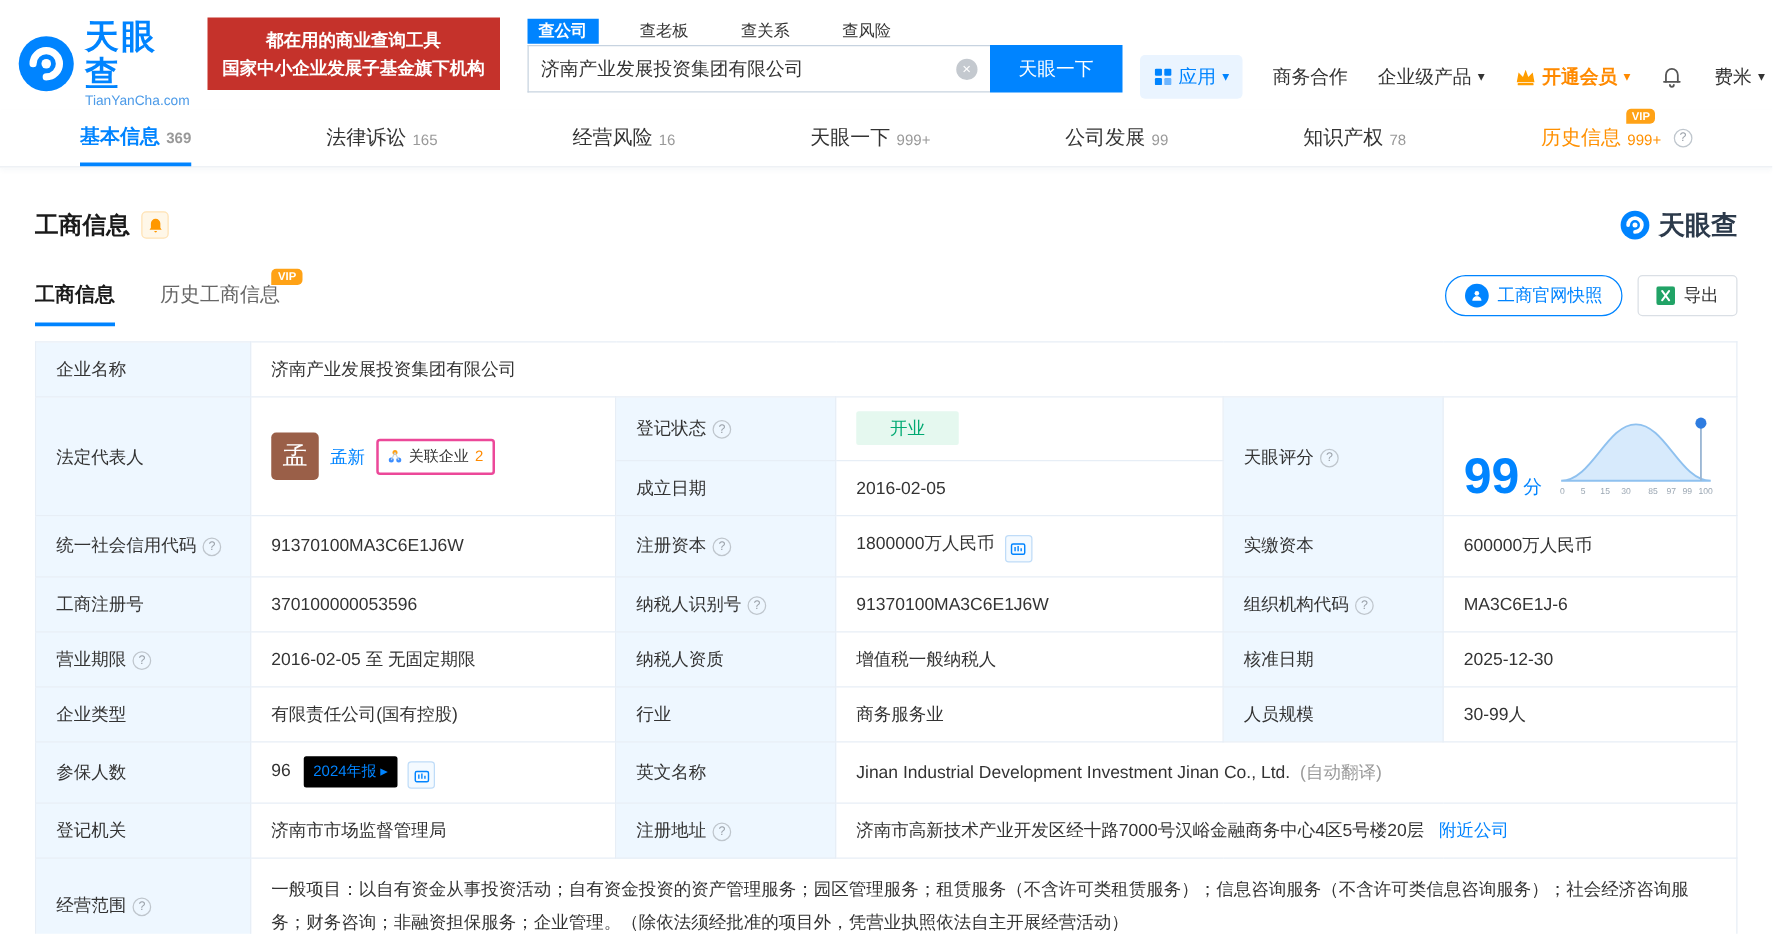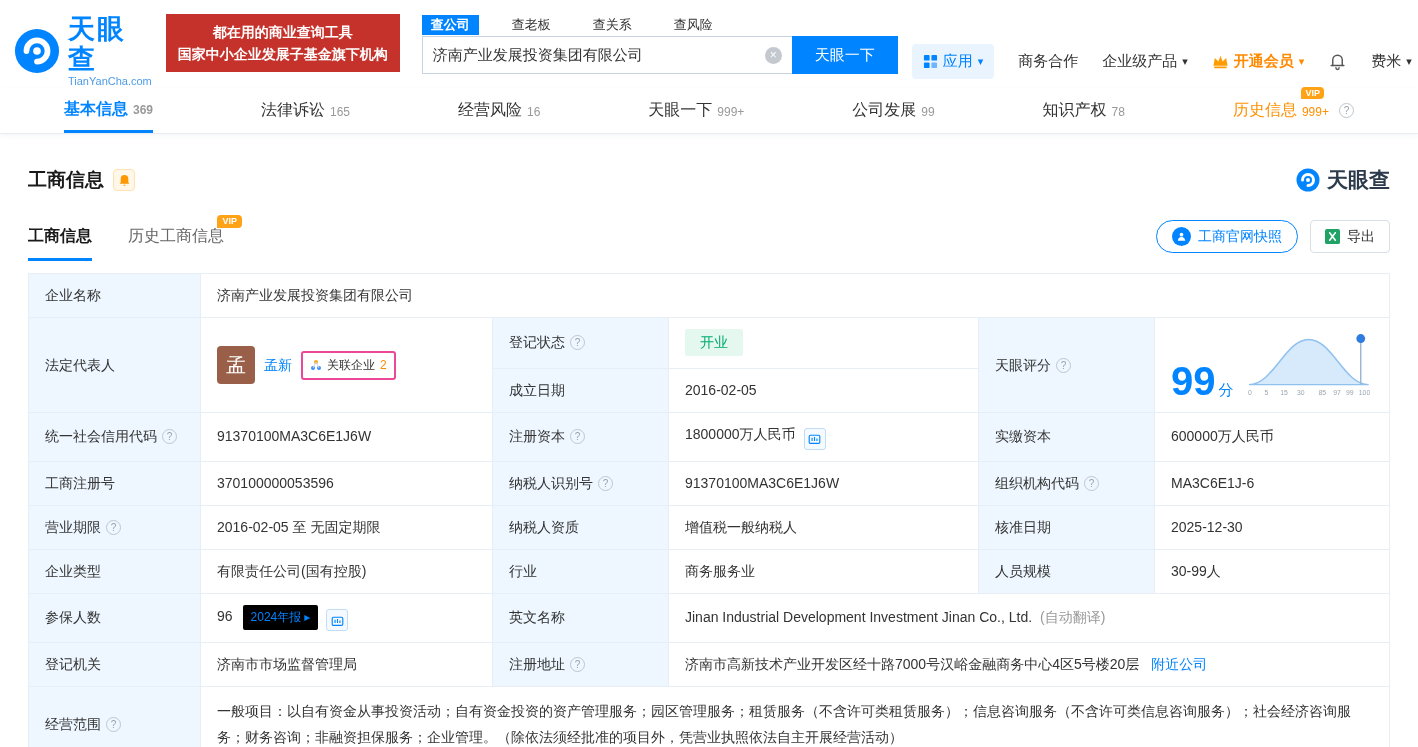--- a/index.html
+++ b/index.html
@@ -66,21 +66,21 @@
   .snapshot-btn { display:flex; align-items:center; gap:7px; border:1px solid #0084ff; color:#0084ff; background:#fff;
                   height:33px; padding:0 15px; border-radius:17px; font-size:14px; cursor:pointer; font-family:inherit; }
   .person-badge { width:19px; height:19px; border-radius:50%; background:#0084ff; display:flex; align-items:center; justify-content:center; }
   .export-btn { display:flex; align-items:center; gap:7px; border:1px solid #dadfe5; color:#333; background:#fff;
                 height:33px; padding:0 14px; border-radius:4px; font-size:14px; cursor:pointer; font-family:inherit; }
 
   
   .info-table { width:100%; border-collapse:collapse; table-layout:fixed; margin-top:12px; }
   .info-table td { border:1px solid #e7eef6; font-size:14px; color:#333; padding:11px 16px; line-height:21px; vertical-align:middle; word-break:break-all; }
   td.lbl { background:#eef7ff; color:#333; }
-  .status-badge { display:inline-block; background:#e5f8ef; color:#00a972; padding:3px 15px; font-size:14px; border-radius:2px; }
+  .status-badge { display:inline-block; background:#e5f8ef; color:#00a972; padding:3px 27px; font-size:14px; border-radius:2px; }
   .rep { display:flex; align-items:center; gap:9px; }
   .avatar { width:38px; height:38px; background:#9a5f48; color:#fff; font-size:20px; border-radius:4px;
             display:flex; align-items:center; justify-content:center; cursor:pointer; flex:none; }
   .rep-name { color:#0084ff; cursor:pointer; }
   .rel-badge { border:2px solid #ec4899; border-radius:3px; padding:2px 7px; font-size:12px; color:#333;
                display:inline-flex; gap:5px; align-items:center; cursor:pointer; background:#fff; }
   .rel-count { color:#ff8a00; }
   .score-wrap { display:flex; align-items:flex-end; gap:10px; }
   .score-num { color:#0084ff; font-size:40px; font-weight:bold; line-height:1; white-space:nowrap; }
   .score-unit { font-size:15px; font-weight:normal; margin-left:3px; }

